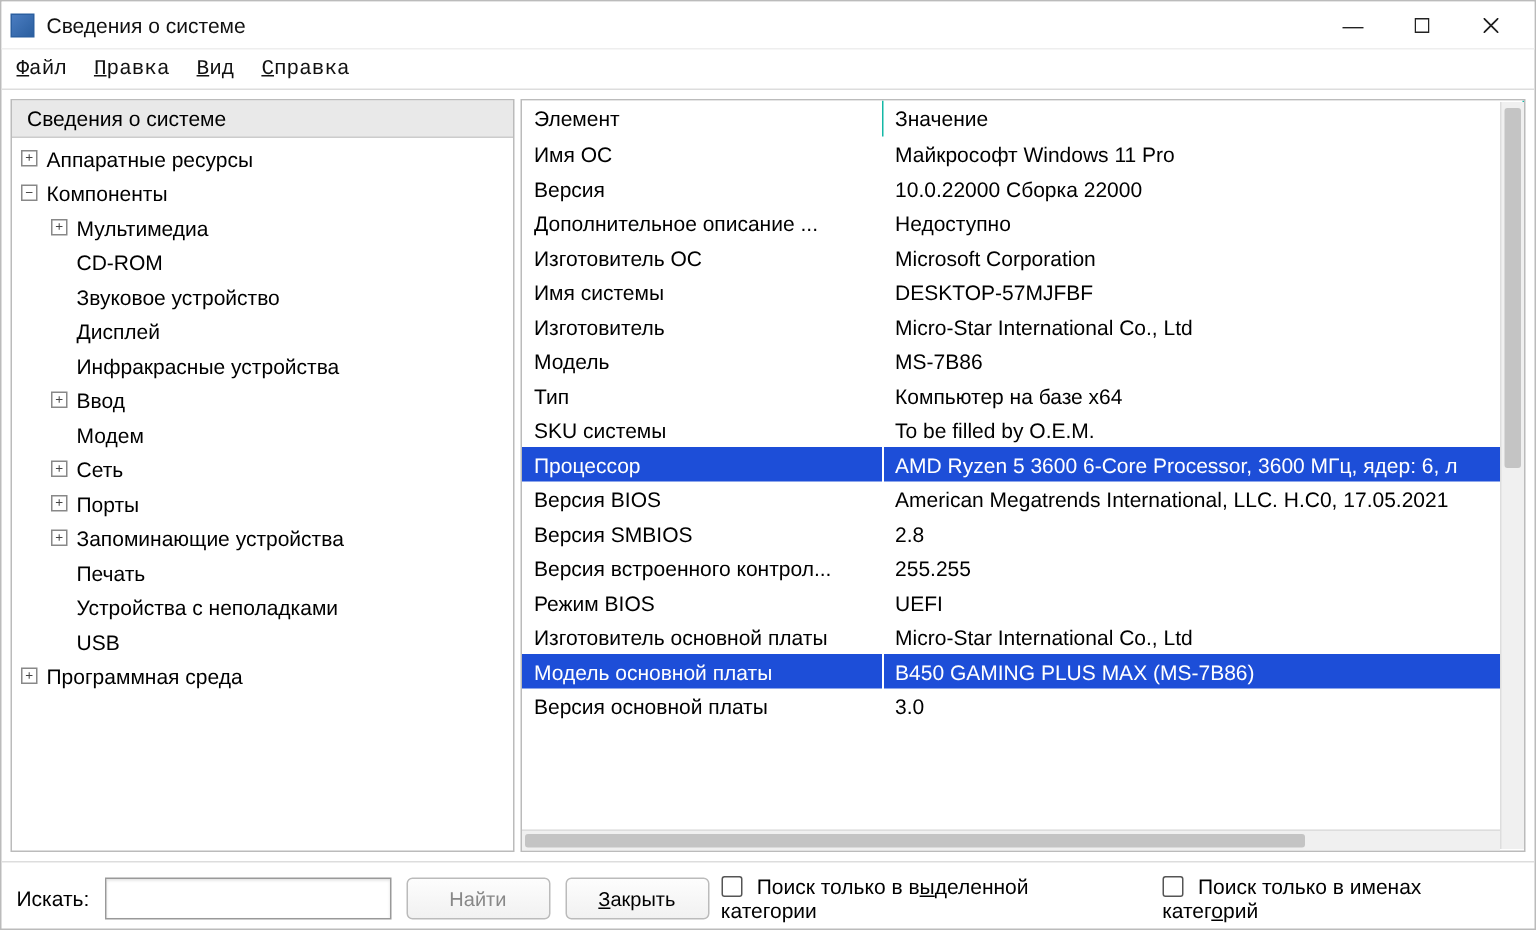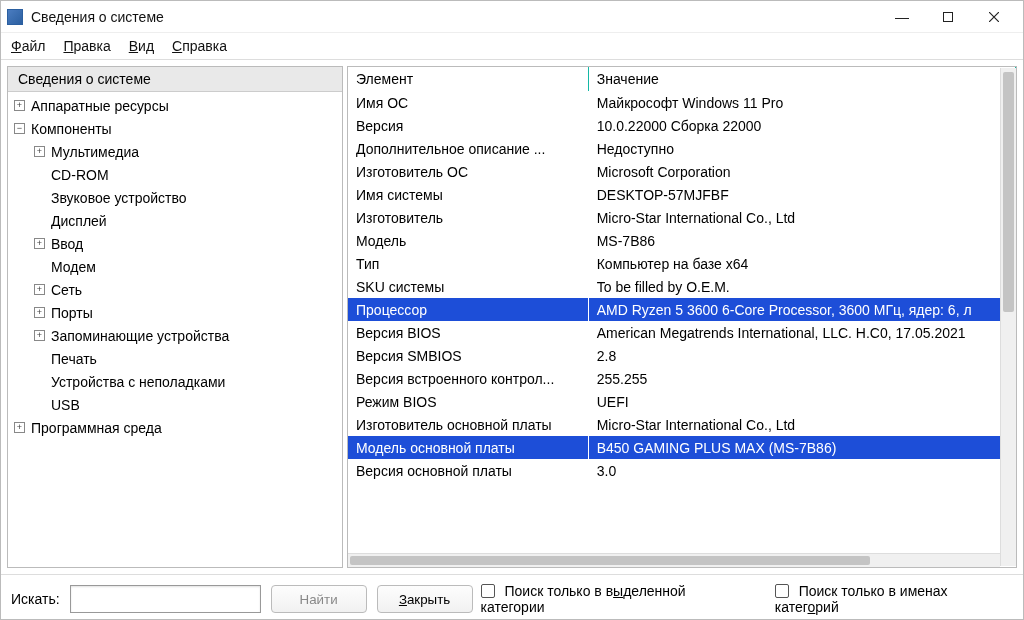--- a/index.html
+++ b/index.html
@@ -38,21 +38,21 @@
     cursor: default;
   }
   .menubar {
     height: 26px;
     display: flex;
     align-items: center;
     padding: 0 10px;
     gap: 18px;
     color: #111;
   }
-  .menuitem { cursor: default; }
+  .menuitem { cursor: default; font-family: Liberation Mono, monospace; }
   .menuitem u { text-decoration: underline; }
   .workspace {
     flex: 1;
     display: flex;
     padding: 6px;
     gap: 4px;
     overflow: hidden;
     border-top: 1px solid #ddd;
     border-bottom: 1px solid #ddd;
   }
@@ -248,20 +248,24 @@
         </div>
         <div class="node indent1">
           <span class="toggle-spacer"></span>
           <span>Звуковое устройство</span>
         </div>
         <div class="node indent1">
           <span class="toggle-spacer"></span>
           <span>Дисплей</span>
         </div>
         <div class="node indent1">
+          <span class="toggle-spacer"></span>
+          <span>Инфракрасные устройства</span>
+        </div>
+        <div class="node indent1">
           <span class="toggle">+</span>
           <span>Ввод</span>
         </div>
         <div class="node indent1">
           <span class="toggle-spacer"></span>
           <span>Модем</span>
         </div>
         <div class="node indent1">
           <span class="toggle">+</span>
           <span>Сеть</span>

